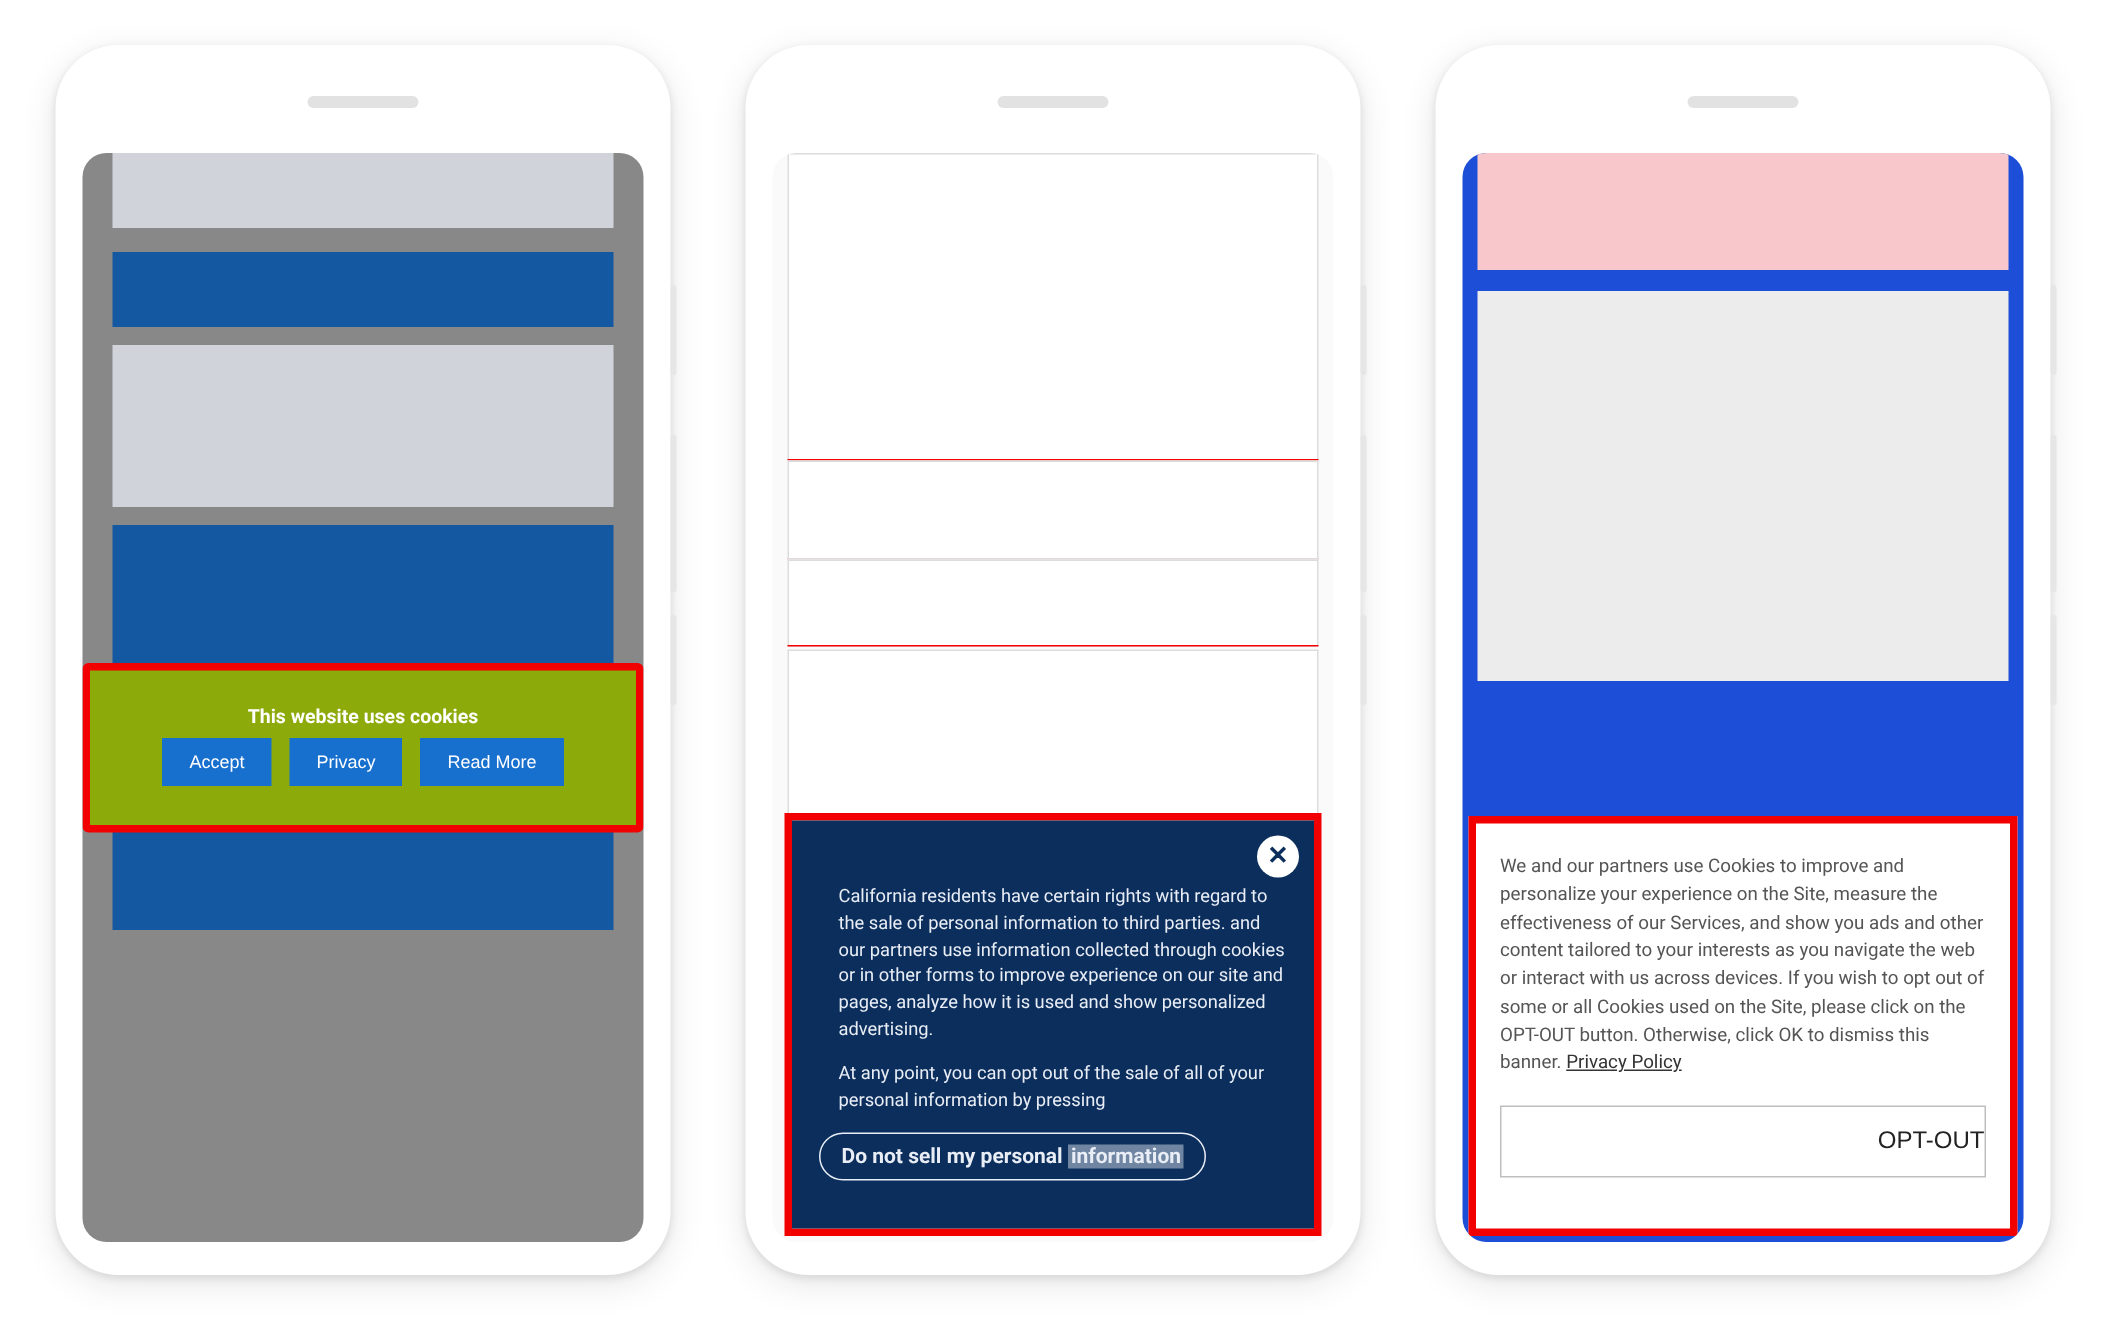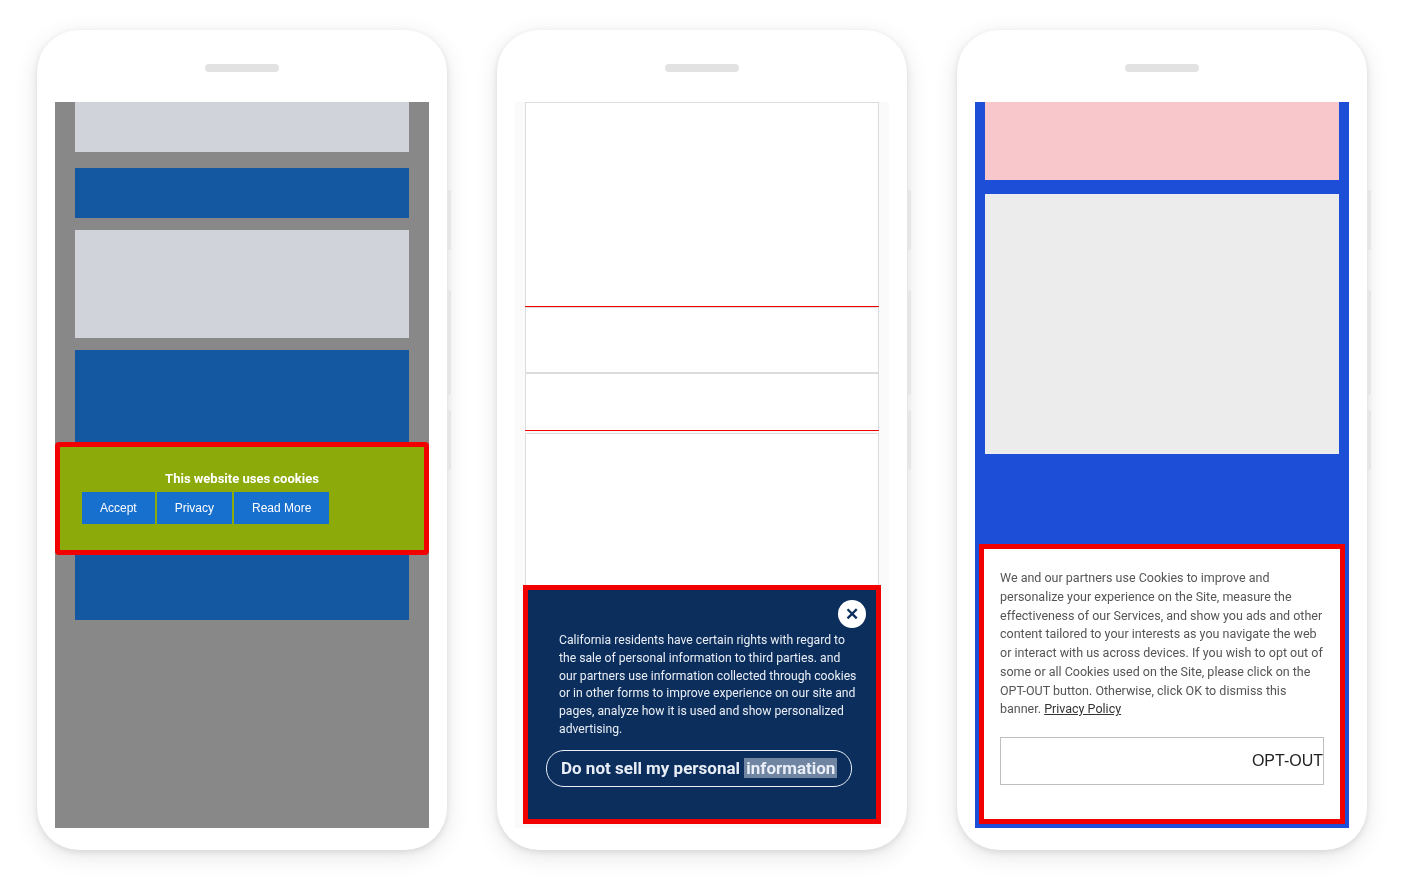--- a/index.html
+++ b/index.html
@@ -34,21 +34,21 @@
       background: #e2e2e2;
     }
     .side-btn { position: absolute; right: -4px; width: 4px; background: #e6e6e6; border-radius: 2px; }
     .side-btn.b1 { top: 160px; height: 60px; }
     .side-btn.b2 { top: 260px; height: 105px; }
     .side-btn.b3 { top: 380px; height: 60px; }
 
     .screen {
       width: 100%;
       height: 100%;
-      border-radius: 0;
+      border-radius: 16px;
       overflow: hidden;
       position: relative;
     }
 
     
     .p1-screen { background: #888; }
     .p1-block-top { background: #d0d4da; margin: 0 20px; height: 50px; }
     .p1-block-blue { background: #1458a1; margin: 16px 20px 0 20px; height: 50px; }
     .p1-block-gray { background: #d0d4da; margin: 12px 20px 0 20px; height: 108px; }
     .p1-block-blue-big { background: #1458a1; margin: 12px 20px 0 20px; height: 270px; }
@@ -61,21 +61,21 @@
       border-radius: 4px;
       background: #8daa0b;
     }
     .p1-banner {
       padding: 24px 22px 26px 22px;
       color: #fff;
       text-align: center;
     }
     .p1-title { font-weight: 700; font-size: 13px; margin-bottom: 6px; }
     .p1-text  { font-size: 12px; line-height: 1.45; margin-bottom: 18px; }
-    .p1-btns  { display: flex; gap: 2px; }
+    .p1-btns  { display: flex; justify-content: center; gap: 12px; }
     .p1-btn   { background: #176fce; color: #fff; border: none; padding: 9px 18px; font-size: 12px; cursor: pointer; }
 
     
     .p2-screen { background: #fafafa; padding: 0 10px; }
     .p2-box { border: 1px solid #dcdcdc; background: #fff; }
     .p2-box1 { height: 205px; margin-top: 0; }
     .p2-red  { border-top: 1px solid #f40000; margin-top: -1px; }
     .p2-box2 { height: 66px; position: relative; }
     .p2-box3 { height: 58px; }
     .p2-box4 { height: 300px; margin-top: 2px; }
@@ -100,21 +100,21 @@
       display: flex; align-items: center; justify-content: center;
       font-size: 17px; cursor: pointer;
       font-weight: 700;
     }
     .p2-banner p { margin-bottom: 12px; margin-left: 13px; }
     .p2-pill {
       display: inline-block;
       border: 1.5px solid #e9eef6;
       border-radius: 18px;
       padding: 5px 14px;
-      font-size: 17px;
+      font-size: 14px;
       font-weight: 700;
       margin-bottom: 12px;
       cursor: pointer;
     }
     .p2-pill .hl { background: #6f85a2; padding: 0 2px; }
     .p2-banner .u { text-decoration: underline; }
 
     
     .p3-screen { background: #1d4ed8; padding: 0 10px; }
     .p3-pink  { background: #f7c7cc; height: 78px; }
@@ -176,20 +176,21 @@
     <div class="p2-red"></div>
     <div class="p2-box p2-box4"></div>
 
     <div class="p2-banner-wrap">
       <div class="p2-banner">
         <div class="p2-close">✕</div>
         <p>
           <span>California residents have certain rights with regard to the sale of personal information to third parties.</span>
           <span> and our partners use information collected through cookies or in other forms to improve experience on our site and pages, analyze how it is used and show personalized advertising.</span>
         </p>
+        <p>At any point, you can opt out of the sale of all of your personal information by pressing</p>
         <div class="p2-pill">
           <span>Do not sell my personal </span><span class="hl">information</span>
         </div>
       </div>
     </div>
   </div>
 </div>
 
 <div class="phone">
   <div class="speaker"></div>

